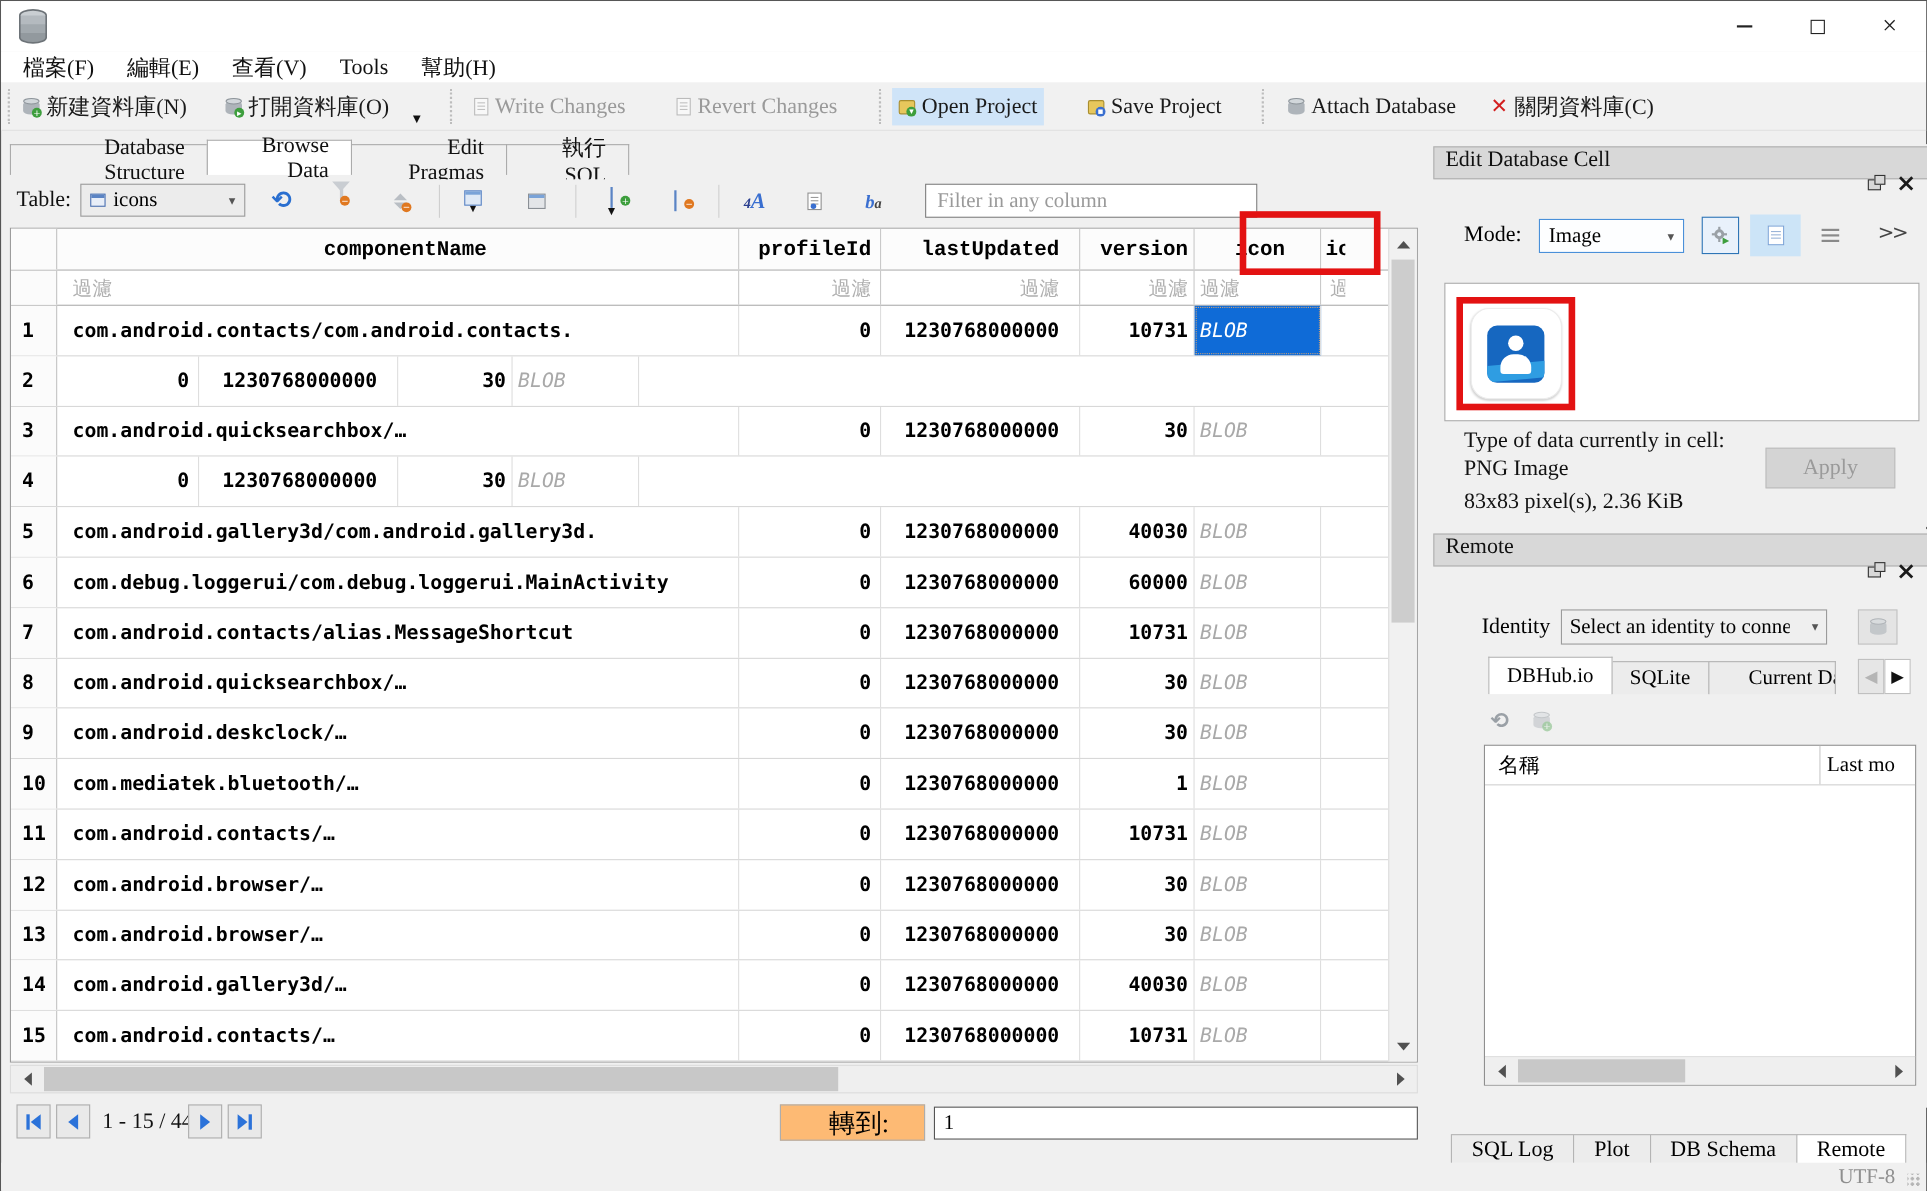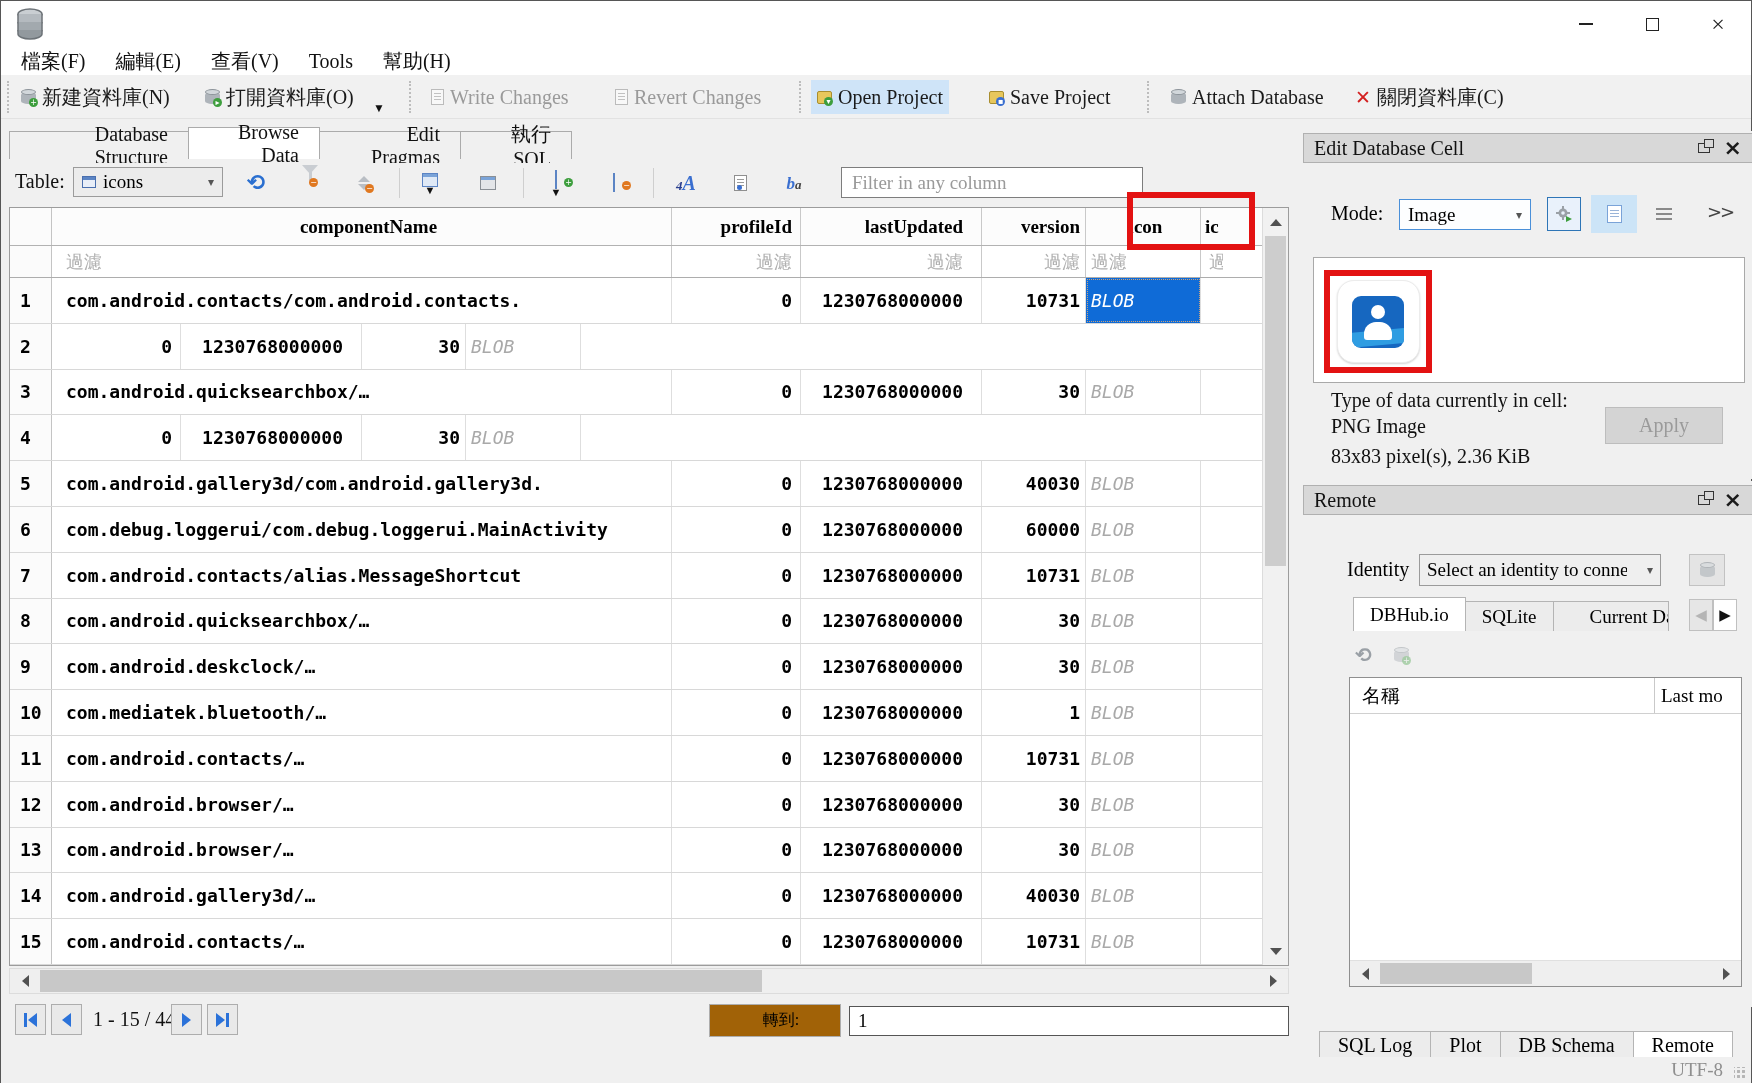--- a/index.html
+++ b/index.html
@@ -67,21 +67,21 @@
   .sheet::before { content:""; position:absolute; left:0; top:0; right:0; height:3px; background:#7aa3d8; }
   .mini-caret { font-size:11px; color:#111; line-height:6px; }
   .fontA { color:#3a6fd0; font-weight:bold; font-style:italic; font-size:20px; line-height:1; font-family:"Liberation Serif",serif; }
   .fontA small { color:#2a3f8f; font-size:13px; }
   .filter-input { position:absolute; left:832px; top:4px; width:302px; height:31px; border:1px solid #7d7d7d; background:#fff; font-size:19px; padding:0 10px; font-family:"Liberation Serif",serif; color:#222; }
   .filter-input::placeholder { color:#9a9a9a; }
 
   
   .grid { position:absolute; left:8px; top:206px; width:1280px; height:759px; background:#fff; border:1px solid #9c9c9c; display:flex; }
   .grid-inner { width:1253px; display:flex; flex-direction:column; }
-  .g-header { display:flex; height:38px; background:#fcfcfc; border-bottom:1px solid #b2b2b2; font-family:Liberation Serif, serif; font-weight:bold; font-size:19px; }
+  .g-header { display:flex; height:38px; background:#fcfcfc; border-bottom:1px solid #b2b2b2; font-family:Liberation Mono, monospace; font-weight:bold; font-size:19px; }
   .g-hcell { display:flex; align-items:center; justify-content:center; border-right:1px solid #c9c9c9; overflow:hidden; }
   .g-filter { display:flex; height:32px; border-bottom:1px solid #adadad; }
   .g-fcell { border-right:1px solid #c9c9c9; display:flex; align-items:center; padding-left:8px; font-size:18px; color:#b0b0b0; overflow:hidden; white-space:nowrap; }
   .g-body { flex:1; display:flex; flex-direction:column; }
   .g-row { flex:1; display:flex; border-bottom:1px solid #d8d8d8; font-family:"DejaVu Sans Mono",monospace; font-weight:bold; font-size:18px; color:#000; }
   .g-cell { display:flex; align-items:center; border-right:1px solid #dedede; overflow:hidden; white-space:nowrap; }
   .c-gutter { width:42px; background:#fbfbfb; border-right:1px solid #c4c4c4; padding-left:10px; }
   .c-component { width:620px; padding-left:14px; }
   .c-profile { width:129px; justify-content:flex-end; padding-right:8px; }
   .c-updated { width:181px; justify-content:flex-end; padding-right:18px; }
@@ -106,26 +106,26 @@
   .hs-arrow { position:absolute; top:0; width:26px; height:24px; display:flex; align-items:center; justify-content:center; }
   .hs-thumb { position:absolute; left:30px; top:1px; width:722px; height:22px; background:#c8c8c8; }
 
   
   .navbar { position:absolute; left:8px; top:1003px; width:1280px; height:36px; }
   .nav-btn { position:absolute; top:0; width:31px; height:31px; background:#e9e9e9; border:1px solid #adadad; display:flex; align-items:center; justify-content:center; gap:1px; }
   .nav-tri-r { width:0;height:0;border-top:7px solid transparent;border-bottom:7px solid transparent;border-left:9px solid #2b72d9; }
   .nav-tri-l { width:0;height:0;border-top:7px solid transparent;border-bottom:7px solid transparent;border-right:9px solid #2b72d9; }
   .nav-bar-g { width:3px; height:14px; background:#2b72d9; }
   .nav-range { position:absolute; left:84px; top:4px; font-size:20px; color:#111; }
-  .goto-btn { position:absolute; left:700px; top:0; width:132px; height:33px; background:#a16207; border:1px solid #adadad; display:flex; align-items:center; justify-content:center; font-size:16px;padding-left:12px; }
+  .goto-btn { position:absolute; left:700px; top:0; width:132px; height:33px; background:#fdba74; border:1px solid #adadad; display:flex; align-items:center; justify-content:center; font-size:24px;padding-left:12px; }
   .goto-input { position:absolute; left:840px; top:2px; width:440px; height:30px; border:1px solid #555; background:#fff; font-size:19px; padding:0 8px; font-family:"Liberation Serif",serif; }
 
   
   .dock { position:absolute; left:1302px; width:450px; background:#f0f0f0; }
-  .dock-title { position:absolute; left:0; right:0; height:30px; background:#d8d8d8; border:1px solid #b0b0b0; display:flex; align-items:center; padding-left:10px; font-size:20px; color:#111; }
+  .dock-title { position:absolute; left:0; right:0; height:30px; background:#d8d8d8; border:1px solid #b0b0b0; display:flex; align-items:flex-start; padding-left:10px; font-size:20px; color:#111;flex-direction:column; }
   .dock-btns { margin-left:auto; display:flex; align-items:center; gap:14px; padding-right:10px; }
   .float-glyph { width:12px; height:10px; border:1.5px solid #333; position:relative; display:block; background:#d8d8d8; }
   .float-glyph::before { content:""; position:absolute; right:-5px; top:-5px; width:8px; height:7px; border:1.5px solid #333; background:#d8d8d8; }
   .dock-x { font-size:22px; font-weight:bold; color:#1a1a1a; line-height:1; font-family:"DejaVu Sans",sans-serif; }
 
   
   .mode-row { position:absolute; left:0; top:66px; right:0; height:36px; }
   .mode-label { position:absolute; left:28px; top:5px; font-size:20px; }
   .mode-combo { position:absolute; left:96px; top:2px; width:132px; height:31px; border:1px solid #4a90d9; background:#fdfeff; display:flex; align-items:center; padding:0 8px; font-size:19px; }
   .sq-btn { position:absolute; top:0; width:34px; height:34px; display:flex; align-items:center; justify-content:center; }

